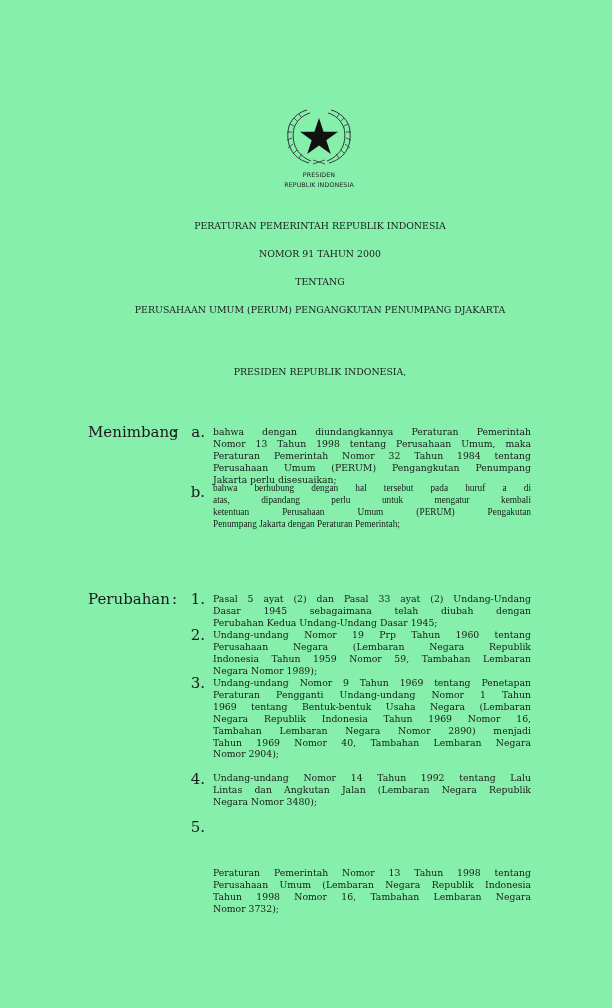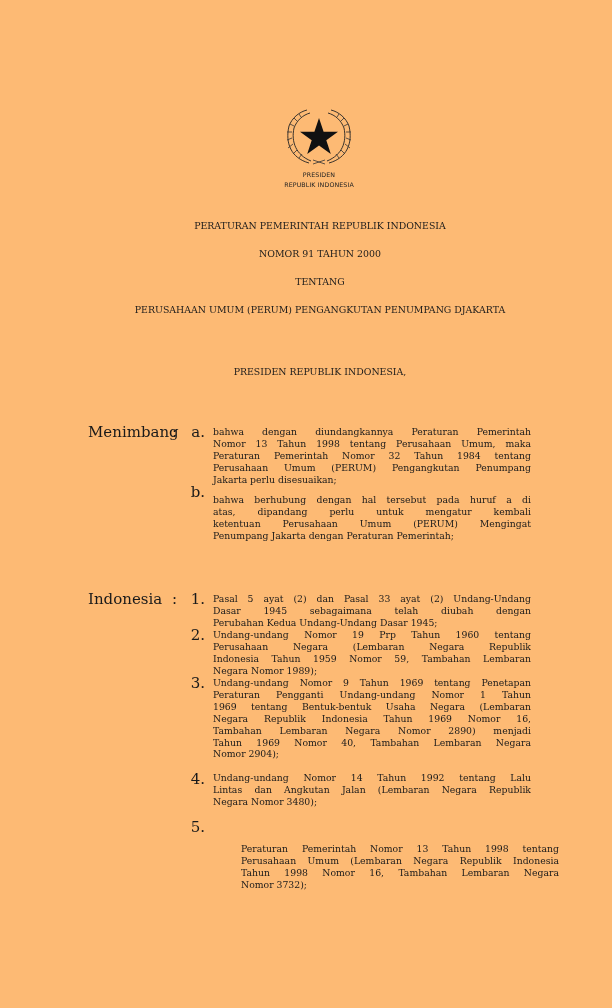--- a/index.html
+++ b/index.html
@@ -1,18 +1,18 @@
 <!DOCTYPE html>
 <html><head>
   <meta charset="utf-8">
   <style>
     html, body { margin: 0; padding: 0; background: #ffffff; }
     body { width: 612px; height: 1008px; position: relative; overflow: hidden;
            font-family: "DejaVu Serif", "Liberation Serif", serif; color: #1a1a1a; }
-    .page { position: absolute; left: 0; top: 0; width: 612px; height: 1008px; background: #fdba74; }
+    .page { position: absolute; left: 0; top: 0; width: 612px; height: 1008px; background: #86efac; }
     .emblem { position: absolute; left: 279px; top: 108px; width: 80px; height: 60px; }
     .header-label { position: absolute; left: 0; width: 638px; text-align: center;
                     font-family: "DejaVu Sans", "Liberation Sans", sans-serif; font-size: 6.3px;
                     letter-spacing: 0.1px; color: #222; }
     .center-line { position: absolute; left: 0; width: 640px; text-align: center; font-size: 9.4px;
                    font-family: "DejaVu Serif", serif; letter-spacing: 0; }
     .row { position: absolute; font-size: 15px; line-height: 12px; }
     .label { position: absolute; left: 88px; }
     .colon { position: absolute; left: 172px; }
     .marker { position: absolute; text-align: right; width: 16px; }
@@ -75,30 +75,30 @@
     <div class="row marker" style="top:426px; left:189px;">a.</div>
     <div class="row body-text" style="top:426px;">
       <span class="ln">bahwa dengan diundangkannya Peraturan Pemerintah</span>
       <span class="ln">Nomor 13 Tahun 1998 tentang Perusahaan Umum, maka</span>
       <span class="ln">Peraturan Pemerintah Nomor 32 Tahun 1984 tentang</span>
       <span class="ln">Perusahaan Umum (PERUM) Pengangkutan Penumpang</span>
       <span class="ln last">Jakarta perlu disesuaikan;</span>
     </div>
 
     <div class="row marker" style="top:486px; left:189px;">b.</div>
-    <div class="row body-text" style="top:494px;">
+    <div class="row body-text" style="top:483px;font-family:Liberation Serif, serif;">
       <span class="ln">bahwa berhubung dengan hal tersebut pada huruf a di</span>
       <span class="ln">atas, dipandang perlu untuk mengatur kembali</span>
-      <span class="ln">ketentuan Perusahaan Umum (PERUM) Mengingat</span>
+      <span class="ln">ketentuan Perusahaan Umum (PERUM) Pengakutan</span>
       <span class="ln last">Penumpang Jakarta dengan Peraturan Pemerintah;</span>
     </div>
   </div>
 
   <div>
-    <div class="row label" style="top:593px;">Indonesia</div>
+    <div class="row label" style="top:593px;">Perubahan</div>
     <div class="row colon" style="top:593px;">:</div>
 
     <div class="row marker" style="top:593px; left:189px;">1.</div>
     <div class="row body-text" style="top:593px;">
       <span class="ln">Pasal 5 ayat (2) dan Pasal 33 ayat (2) Undang-Undang</span>
       <span class="ln">Dasar 1945 sebagaimana telah diubah dengan</span>
       <span class="ln last">Perubahan Kedua Undang-Undang Dasar 1945;</span>
     </div>
 
     <div class="row marker" style="top:629px; left:189px;">2.</div>
@@ -121,20 +121,20 @@
     </div>
 
     <div class="row marker" style="top:773px; left:189px;">4.</div>
     <div class="row body-text" style="top:772px;">
       <span class="ln">Undang-undang Nomor 14 Tahun 1992 tentang Lalu</span>
       <span class="ln">Lintas dan Angkutan Jalan (Lembaran Negara Republik</span>
       <span class="ln last">Negara Nomor 3480);</span>
     </div>
 
     <div class="row marker" style="top:821px; left:189px;">5.</div>
-    <div class="row body-text" style="top:843px;margin-left:28px;">
+    <div class="row body-text" style="top:867px;">
       <span class="ln">Peraturan Pemerintah Nomor 13 Tahun 1998 tentang</span>
       <span class="ln">Perusahaan Umum (Lembaran Negara Republik Indonesia</span>
       <span class="ln">Tahun 1998 Nomor 16, Tambahan Lembaran Negara</span>
       <span class="ln last">Nomor 3732);</span>
     </div>
   </div>
 </div>
 
 </body></html>

